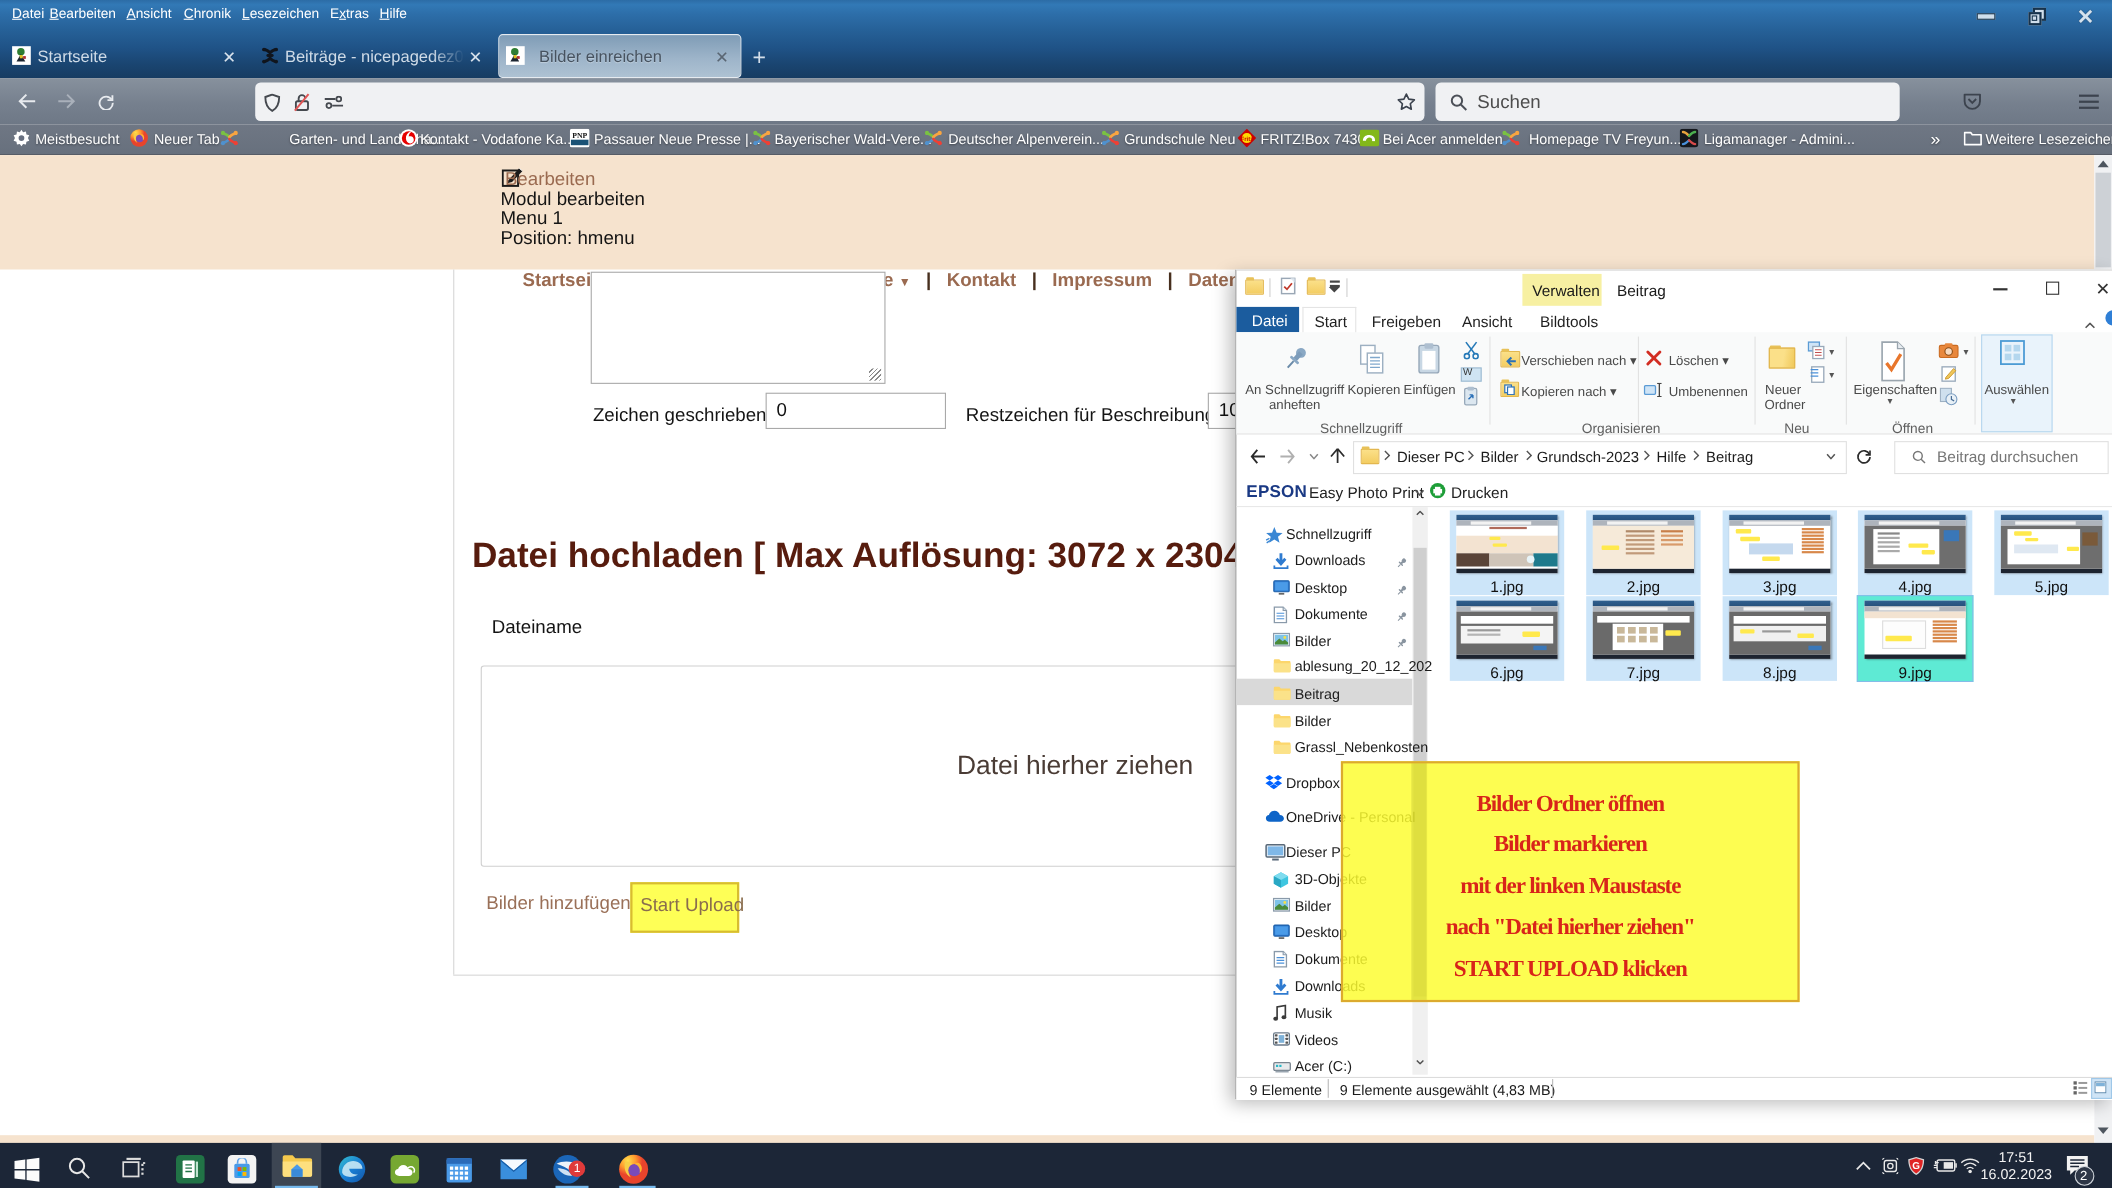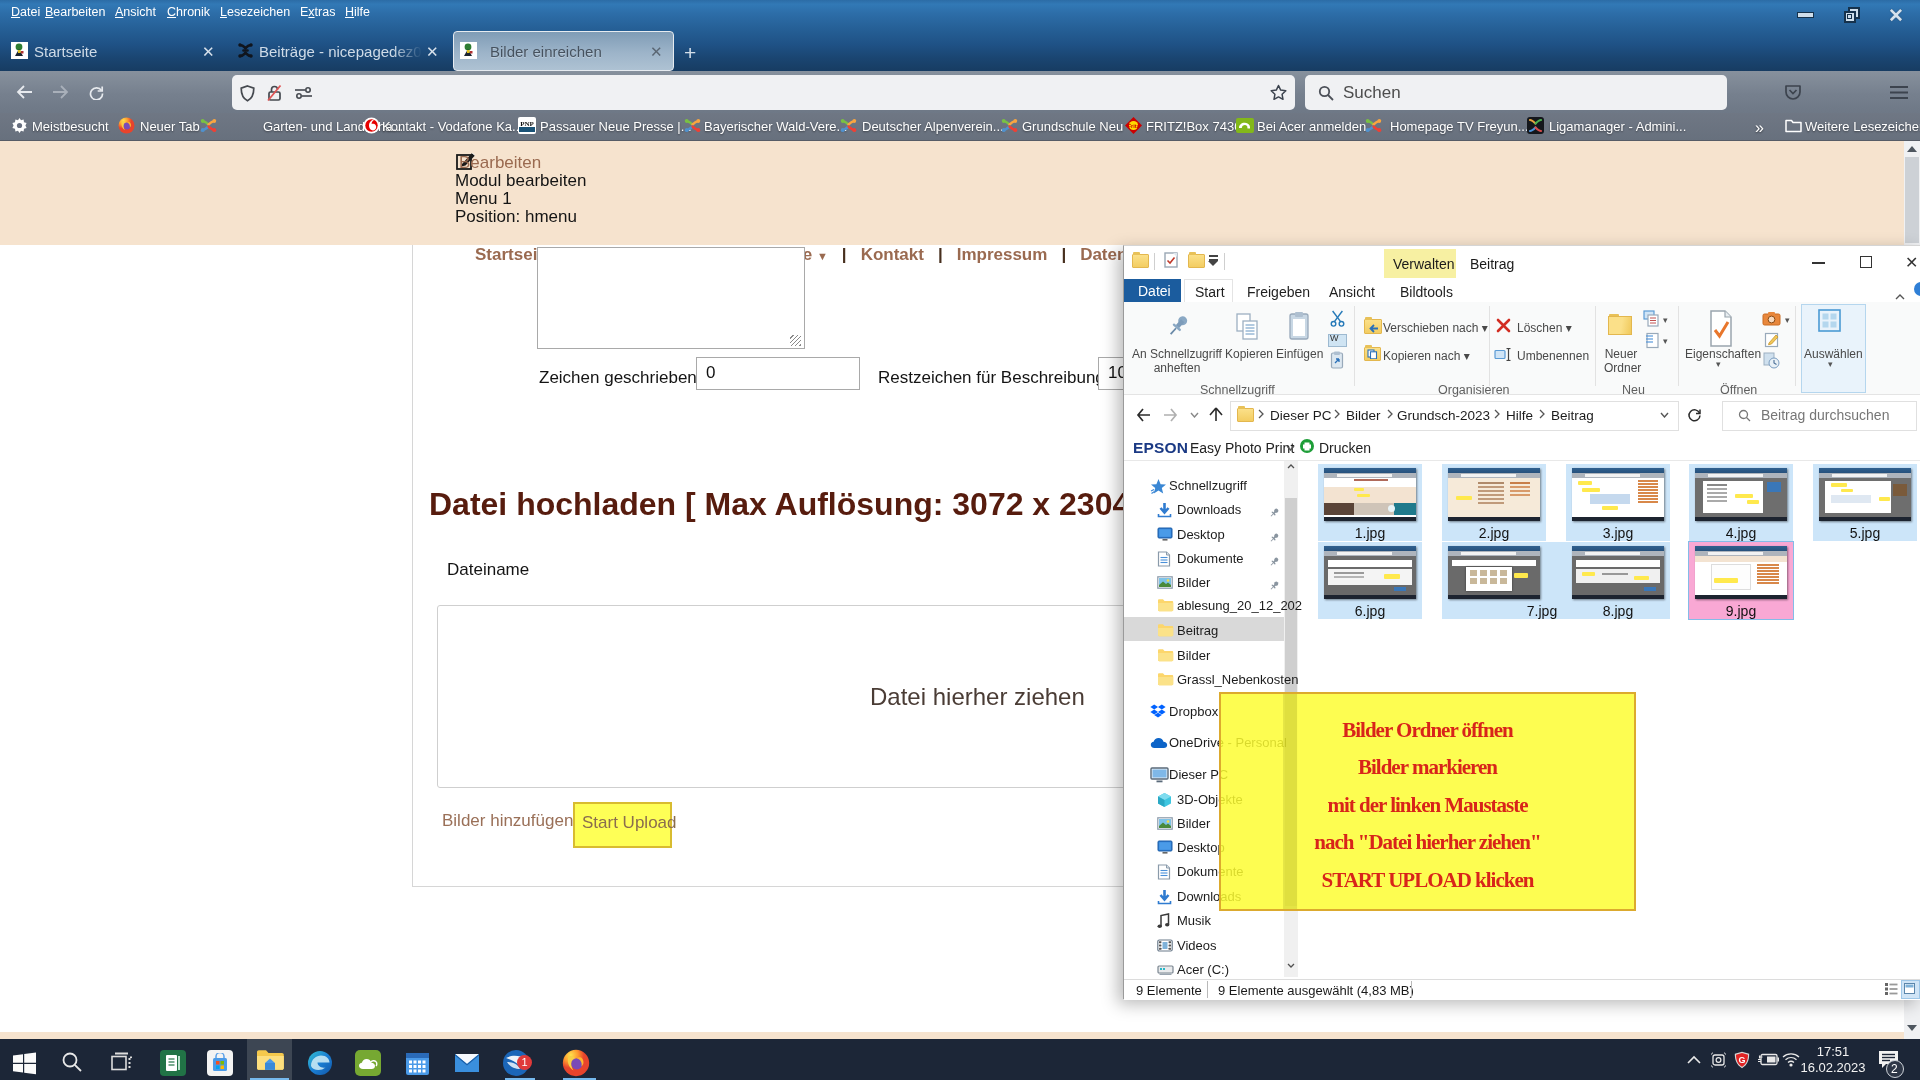--- a/index.html
+++ b/index.html
@@ -835,21 +835,21 @@
           <div class="tfoot"></div>
           <div class="abs" style="left:0;top:10px;width:92px;height:39px;background:#6a6a6a;"></div>
           <div class="abs" style="left:4px;top:14px;width:84px;height:7px;background:#fff;"></div>
           <div class="abs" style="left:4px;top:23px;width:84px;height:16px;background:#f4f4f4;"></div>
           <div class="abs" style="left:10px;top:26px;width:30px;height:2px;background:#9a9a9a;box-shadow:0 4px 0 #b5b5b5;"></div>
           <div class="ybar" style="left:60px;top:28px;width:16px;height:5px;"></div>
           <div class="abs" style="left:70px;top:41px;width:12px;height:4px;background:#3a77b8;"></div>
         </div>
         <div class="tlbl">6.jpg</div>
       </div>
-    <div class="tile" style="left:318px;top:296px;padding-left:32px;">
+    <div class="tile" style="left:318px;top:296px;">
         <div class="thumb">
           <div class="tbar"></div>
           <div class="tnav"></div>
           <div class="tpill"></div>
           <div class="tfoot"></div>
           <div class="abs" style="left:0;top:10px;width:92px;height:39px;background:#6a6a6a;"></div>
           <div class="abs" style="left:4px;top:14px;width:84px;height:6px;background:#fff;"></div>
           <div class="abs" style="left:18px;top:21px;width:46px;height:24px;background:#fff;box-shadow:0 0 2px #333;"></div>
           <div class="abs" style="left:22px;top:24px;width:7px;height:6px;background:#c9b89a;"></div>
           <div class="abs" style="left:32px;top:24px;width:7px;height:6px;background:#c9b89a;"></div>
@@ -873,21 +873,21 @@
           <div class="abs" style="left:4px;top:14px;width:84px;height:7px;background:#fff;"></div>
           <div class="ybar" style="left:8px;top:24px;width:14px;height:4px;"></div>
           <div class="abs" style="left:4px;top:23px;width:84px;height:14px;background:#f0f0f0;"></div>
           <div class="ybar" style="left:10px;top:26px;width:13px;height:4px;"></div>
           <div class="abs" style="left:30px;top:27px;width:26px;height:2px;background:#999;"></div>
           <div class="ybar" style="left:62px;top:30px;width:15px;height:4px;"></div>
           <div class="abs" style="left:72px;top:41px;width:12px;height:4px;background:#3a77b8;"></div>
         </div>
         <div class="tlbl">8.jpg</div>
       </div>
-    <div class="tile" style="left:565px;top:296px;background:#f9a8d4;border:1px solid #84bce8;margin:-1px 0 0 -1px;">
+    <div class="tile" style="left:565px;top:296px;background:#5eead4;border:1px solid #84bce8;margin:-1px 0 0 -1px;">
         <div class="thumb">
           <div class="tbar"></div>
           <div class="tnav"></div>
           <div class="tpill"></div>
           <div class="tfoot"></div>
           <div class="abs" style="left:0;top:10px;width:92px;height:6px;background:#f3e3d1;"></div>
           <div class="abs" style="left:62px;top:18px;width:22px;height:1.5px;background:#d8884a;box-shadow:0 3px 0 #d8884a,0 6px 0 #d8884a,0 9px 0 #d8884a,0 12px 0 #d8884a,0 15px 0 #d8884a,0 18px 0 #d8884a;"></div>
           <div class="abs" style="left:16px;top:18px;width:38px;height:24px;background:#fdfdfd;border:0.5px solid #ddd;"></div>
           <div class="ybar" style="left:19px;top:32px;width:24px;height:5px;"></div>
         </div>

